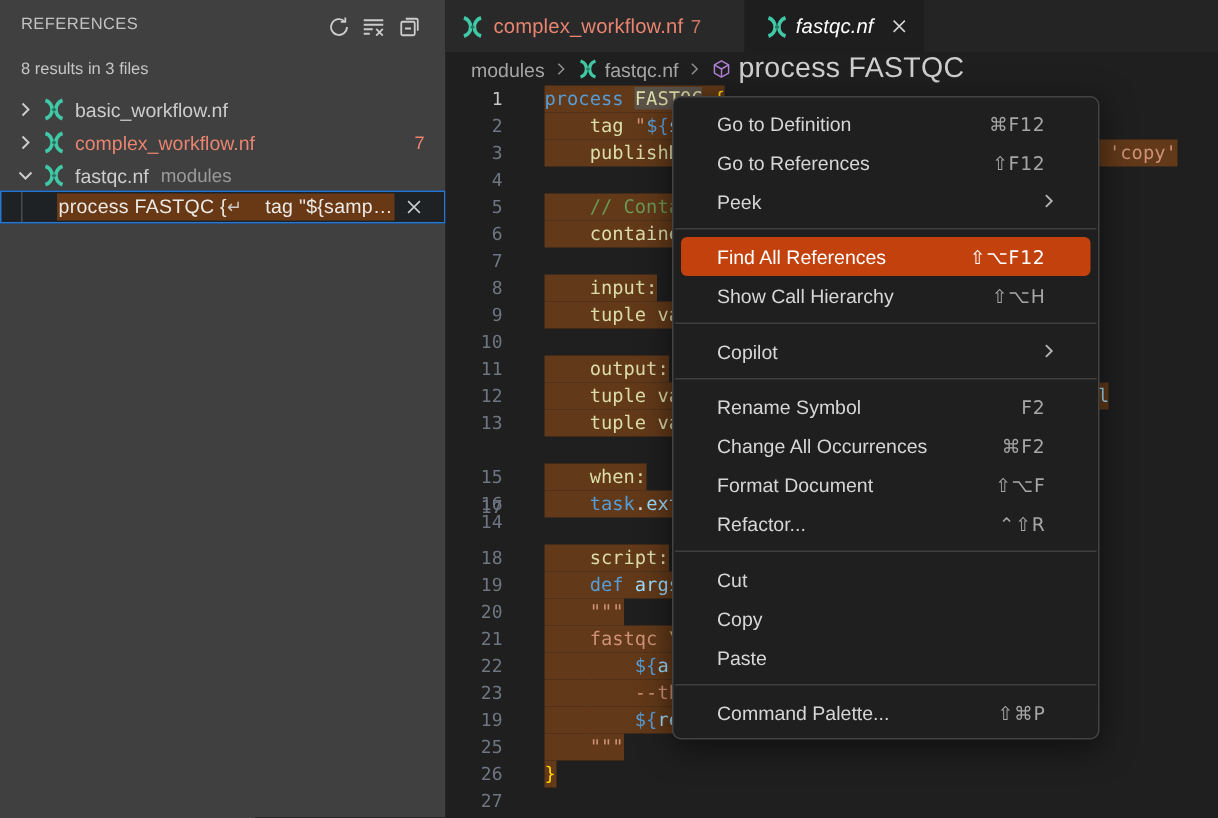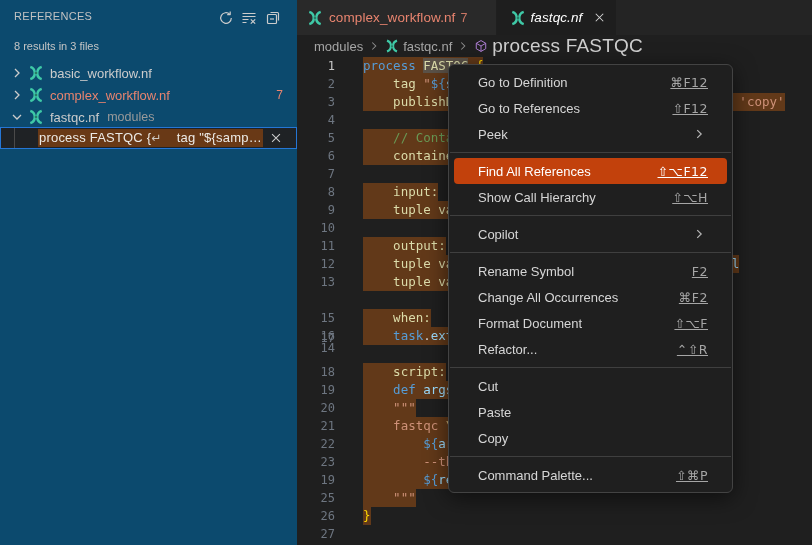--- a/index.html
+++ b/index.html
@@ -2,21 +2,21 @@
 <html><head>
 <meta charset="utf-8">
 <style>
   html,body{margin:0;padding:0;background:#1f1f1f;}
   #app{position:relative;width:812px;height:545px;overflow:hidden;
        font-family:"Liberation Sans","DejaVu Sans",sans-serif;
        -webkit-font-smoothing:antialiased;}
   .abs{position:absolute;}
 
   
-  #sidebar{left:0;top:0;width:297px;height:545px;background:#0c4a6e;}
+  #sidebar{left:0;top:0;width:297px;height:545px;background:#404040;}
   #sb-title{left:14px;top:10px;font-size:11px;color:#c2c2c2;letter-spacing:.3px;}
   .sb-toolbar-icon{top:9px;width:18px;height:18px;display:flex;align-items:center;justify-content:center;color:#cccccc;}
   #sb-summary{left:14px;top:40px;font-size:11px;color:#c5c5c5;}
   .tree-row{left:0;width:297px;height:22px;display:flex;align-items:center;font-size:13px;color:#cccccc;}
   .tree-chevron{width:16px;height:16px;margin-left:9px;flex:none;display:flex;align-items:center;justify-content:center;color:#cccccc;}
   .nf-icon{width:16px;height:16px;flex:none;}
   .tree-row .nf-icon{margin-left:3px;margin-right:6px;}
   .tree-label{white-space:pre;}
   .tree-desc{margin-left:8px;font-size:12.5px;color:#9a9a9a;}
   .tree-badge{position:absolute;right:14px;font-size:12px;}
@@ -65,21 +65,21 @@
   .c-brc{color:#ffd700;}
   .c-pln{color:#d4d4d4;}
   .whl{background:#5b5248;}
 
   
   #menu{left:448px;top:64px;width:285px;background:#1f1f1f;border:1px solid #434343;border-radius:6px;
         box-shadow:0 5px 22px rgba(0,0,0,.55);box-sizing:border-box;padding:4px 0;z-index:10;}
   .menu-item{position:relative;height:26px;margin:0 5px;border-radius:4px;display:flex;align-items:center;
              font-size:13px;color:#d6d6d6;}
   .menu-item .mi-label{margin-left:24px;}
-  .menu-item .mi-key{position:absolute;right:19px;color:#a6a6a6;font-family:"DejaVu Sans","Liberation Sans",sans-serif;font-size:12.5px;letter-spacing:.5px;text-decoration:underline;}
+  .menu-item .mi-key{position:absolute;right:30px;color:#a6a6a6;font-family:"DejaVu Sans","Liberation Sans",sans-serif;font-size:12.5px;letter-spacing:.5px;}
   .menu-item.selected{background:#c2410c;}
   .menu-item.selected .mi-label,.menu-item.selected .mi-key{color:#ffffff;}
   .menu-sep{height:1px;background:#3f3f3f;margin:5px 1px;}
   .mi-arrow{position:absolute;right:21px;display:flex;align-items:center;color:#b5b5b5;}
 
   svg{display:block;}
 </style>
 </head>
 <body>
 
@@ -337,24 +337,24 @@
       </div>
       <div class="menu-item">
         <span class="mi-label">Refactor...</span>
         <span class="mi-key">⌃⇧R</span>
       </div>
       <div class="menu-sep"></div>
       <div class="menu-item">
         <span class="mi-label">Cut</span>
       </div>
       <div class="menu-item">
+        <span class="mi-label">Copy</span>
+      </div>
+      <div class="menu-item">
         <span class="mi-label">Paste</span>
-      </div>
-      <div class="menu-item">
-        <span class="mi-label">Copy</span>
       </div>
       <div class="menu-sep"></div>
       <div class="menu-item">
         <span class="mi-label">Command Palette...</span>
         <span class="mi-key">⇧⌘P</span>
       </div>
     </div>
 
 </div>
 

